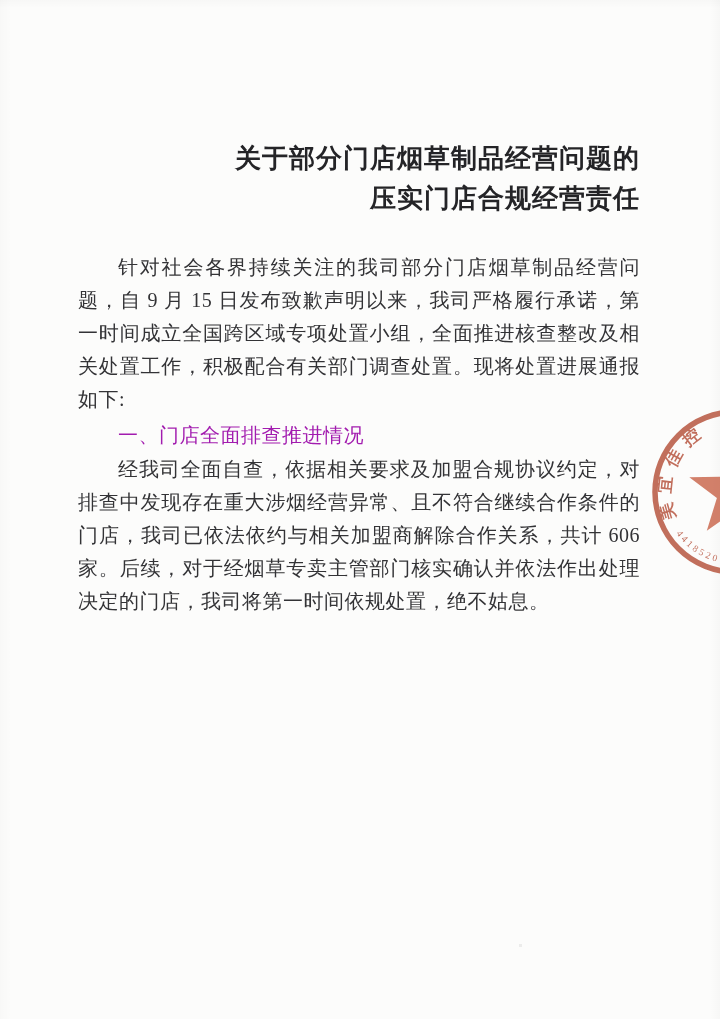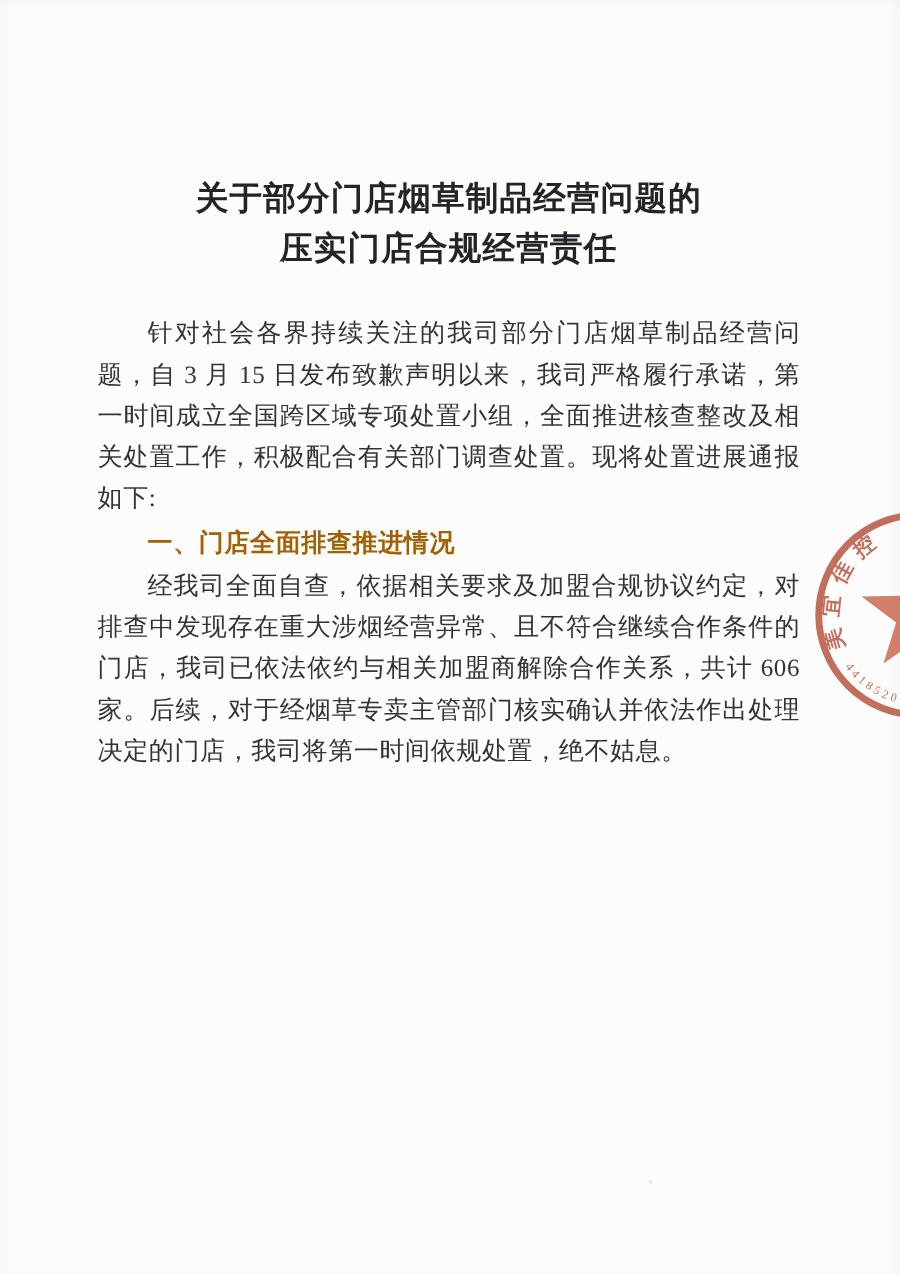--- a/index.html
+++ b/index.html
@@ -22,21 +22,21 @@
     background:
       linear-gradient(90deg, rgba(0,0,0,0.015), rgba(0,0,0,0) 12px),
       linear-gradient(270deg, rgba(0,0,0,0.02), rgba(0,0,0,0) 10px),
       linear-gradient(180deg, rgba(0,0,0,0.02), rgba(0,0,0,0) 8px);
     pointer-events: none;
   }
   .doc-title {
     position: absolute;
     top: 139px; left: 78px; width: 562px;
     margin: 0;
-    text-align: center;
+    text-align: right;
     font-size: 26px;
     line-height: 40px;
     font-weight: 700;
     letter-spacing: 1px;
     color: #242427;
   }
   .doc-title .title-line { display: block; }
   .doc-body {
     position: absolute;
     top: 251px; left: 78px; width: 562px;
@@ -48,24 +48,24 @@
   }
   .para {
     margin: 0;
     text-indent: 2em;
   }
   .heading {
     margin: 3px 0 1px 0;
     font-family: "Liberation Sans", "DejaVu Sans", sans-serif;
     font-size: 20px;
     line-height: 33px;
-    font-weight: 700;
+    font-weight: 400;
     text-indent: 2em;
     letter-spacing: 0.5px;
-    color: #a16207;
+    color: #a21caf;
   }
   .seal {
     position: absolute;
     left: 650px; top: 388px;
     width: 170px; height: 212px;
     pointer-events: none;
   }
   .seal svg text {
     font-family: "Liberation Serif", "DejaVu Serif", serif;
   }
@@ -83,21 +83,21 @@
 <body>
 
 <div class="page">
 
   <h1 class="doc-title">
     <span class="title-line">关于部分门店烟草制品经营问题的</span>
     <span class="title-line">压实门店合规经营责任</span>
   </h1>
 
   <div class="doc-body">
-    <p class="para">针对社会各界持续关注的我司部分门店烟草制品经营问题，自 3 月 15 日发布致歉声明以来，我司严格履行承诺，第一时间成立全国跨区域专项处置小组，全面推进核查整改及相关处置工作，积极配合有关部门调查处置。现将处置进展通报如下:</p>
+    <p class="para">针对社会各界持续关注的我司部分门店烟草制品经营问题，自 9 月 15 日发布致歉声明以来，我司严格履行承诺，第一时间成立全国跨区域专项处置小组，全面推进核查整改及相关处置工作，积极配合有关部门调查处置。现将处置进展通报如下:</p>
     <h2 class="heading">一、门店全面排查推进情况</h2>
     <p class="para">经我司全面自查，依据相关要求及加盟合规协议约定，对排查中发现存在重大涉烟经营异常、且不符合继续合作条件的门店，我司已依法依约与相关加盟商解除合作关系，共计 606 家。后续，对于经烟草专卖主管部门核实确认并依法作出处理决定的门店，我司将第一时间依规处置，绝不姑息。</p>
   </div>
 
   <div class="seal">
     <svg width="170" height="212" viewBox="0 0 170 212">
       <g opacity="0.82">
         <circle cx="85" cy="104" r="80" fill="none" stroke="#b5513a" stroke-width="5.5"></circle>
         <polygon fill="#c04a2c" opacity="0.85" points="85,56 96.2,88.6 130.7,89.2 103.1,109.9 113.2,142.8 85,123 56.8,142.8 66.9,109.9 39.3,89.2 73.8,88.6"></polygon>
         <g fill="#b5503a" font-size="17" font-weight="bold" text-anchor="middle">

